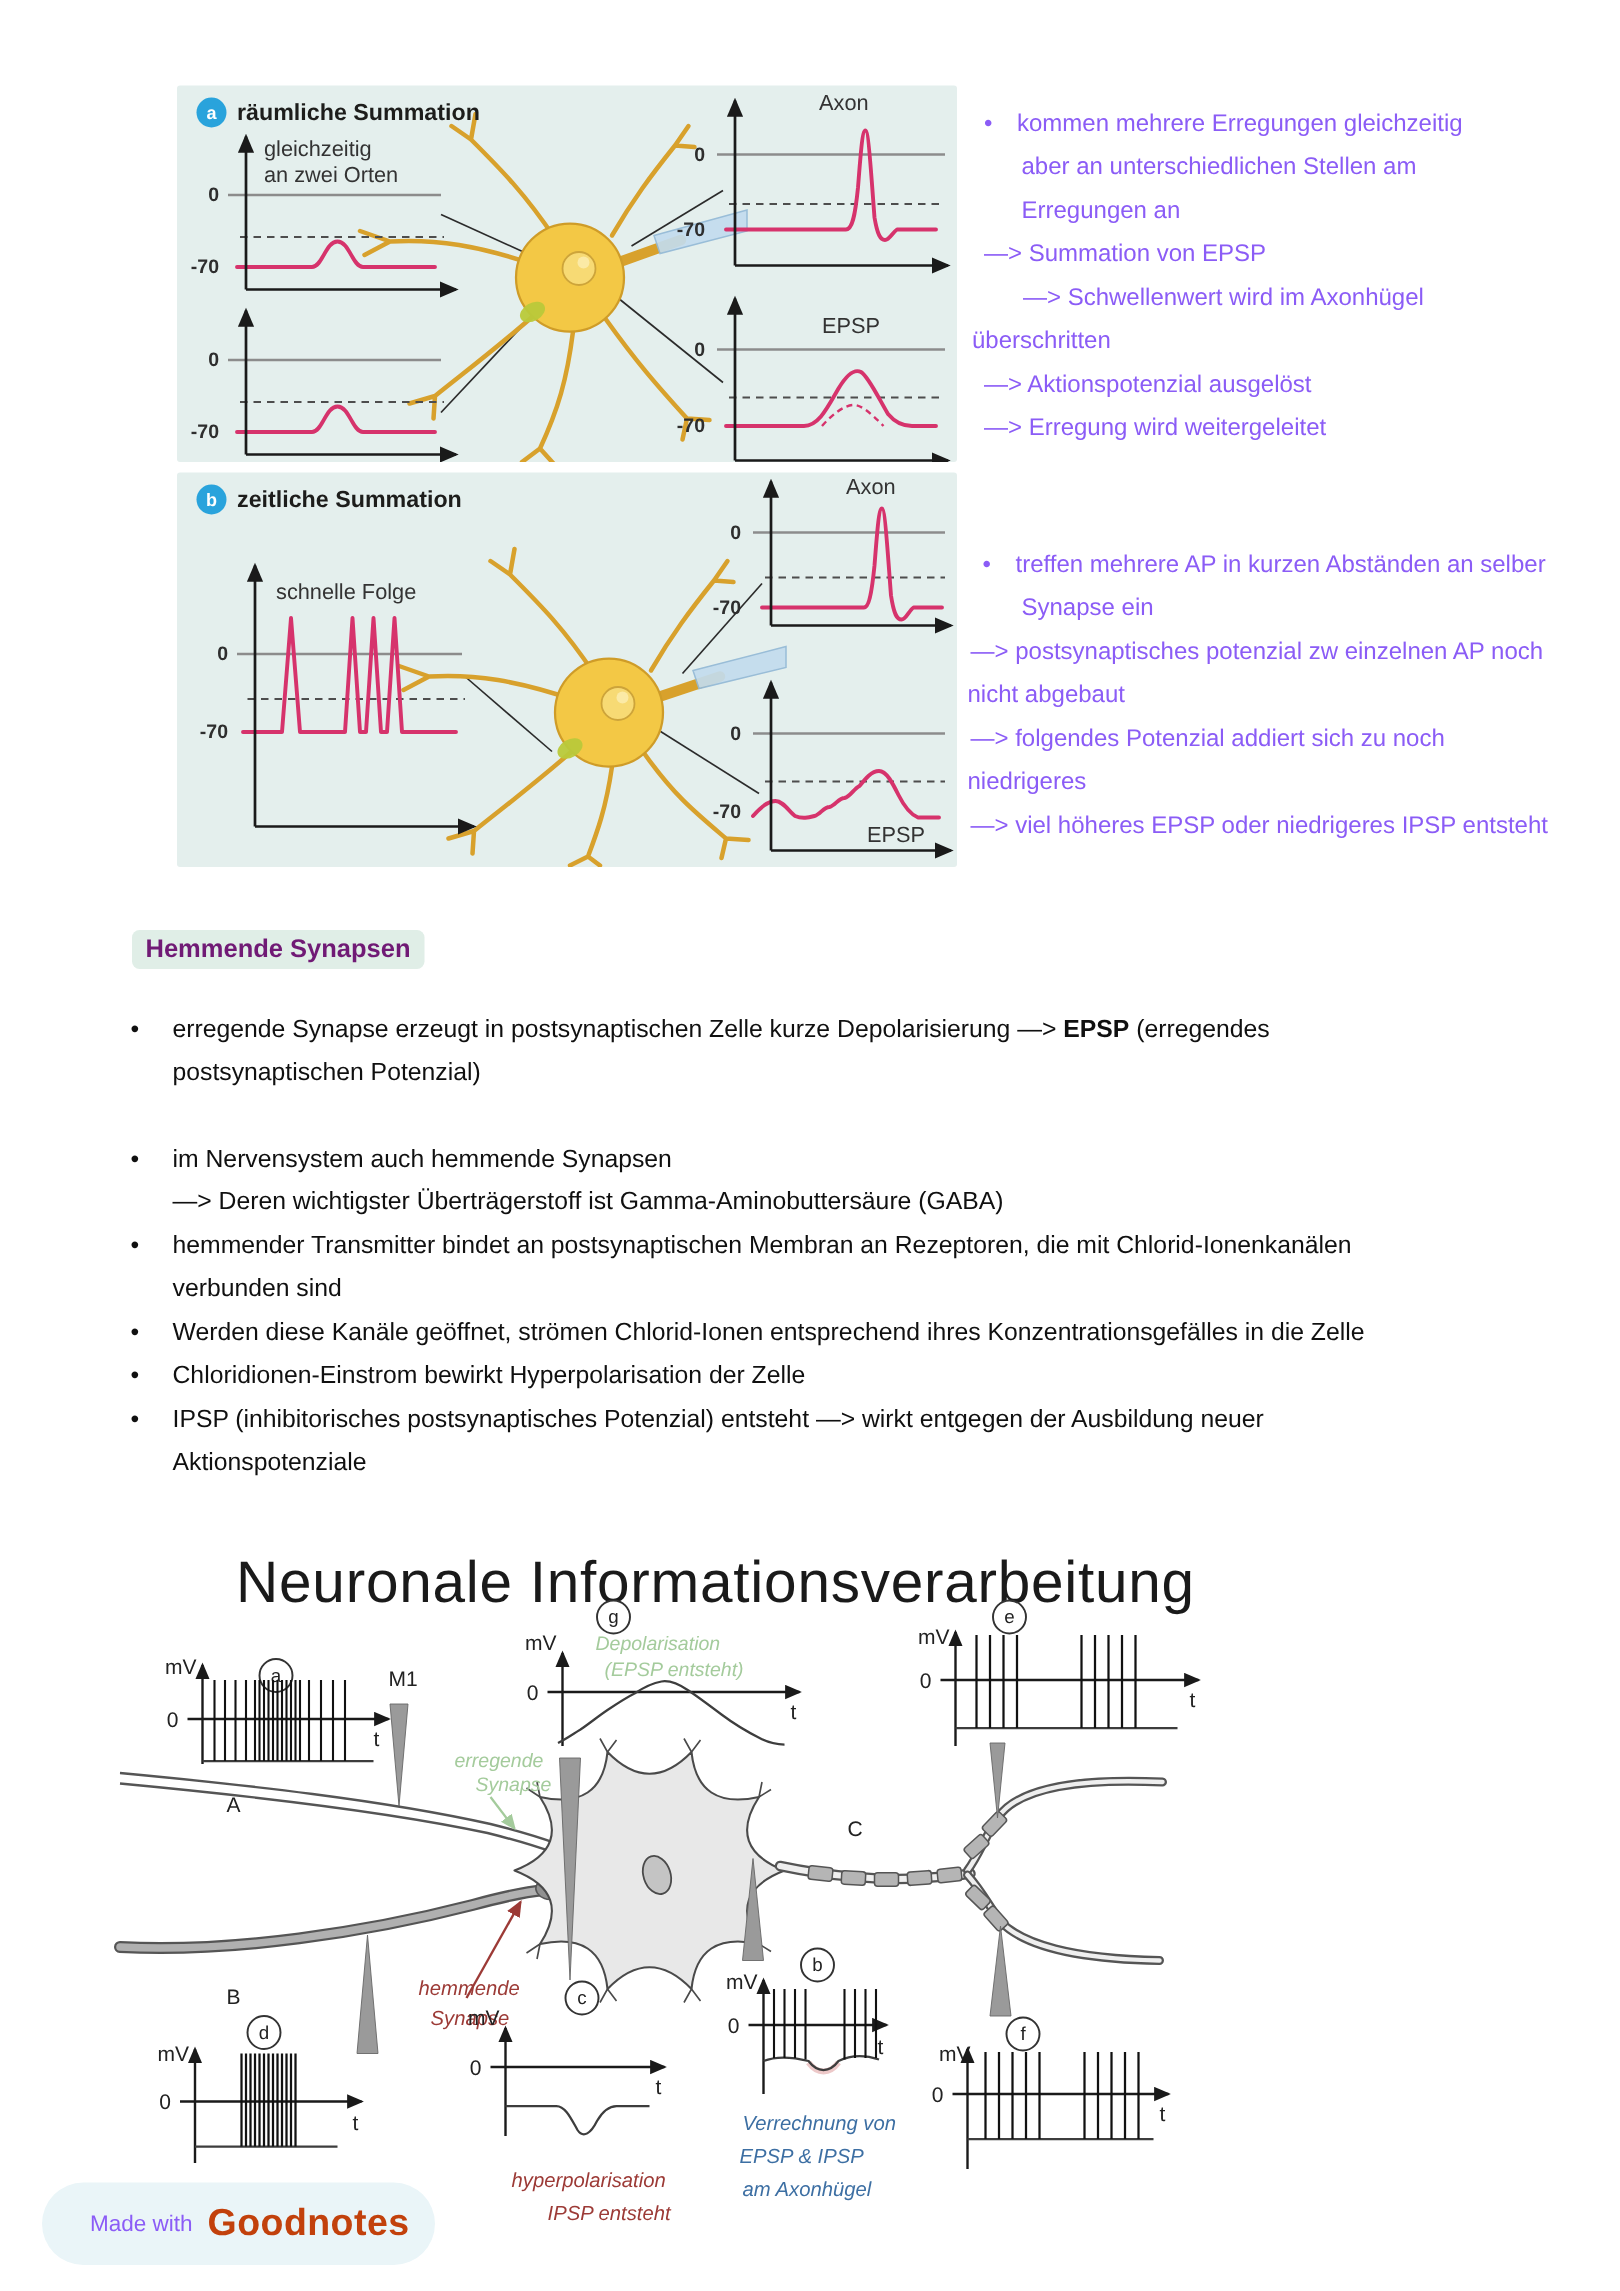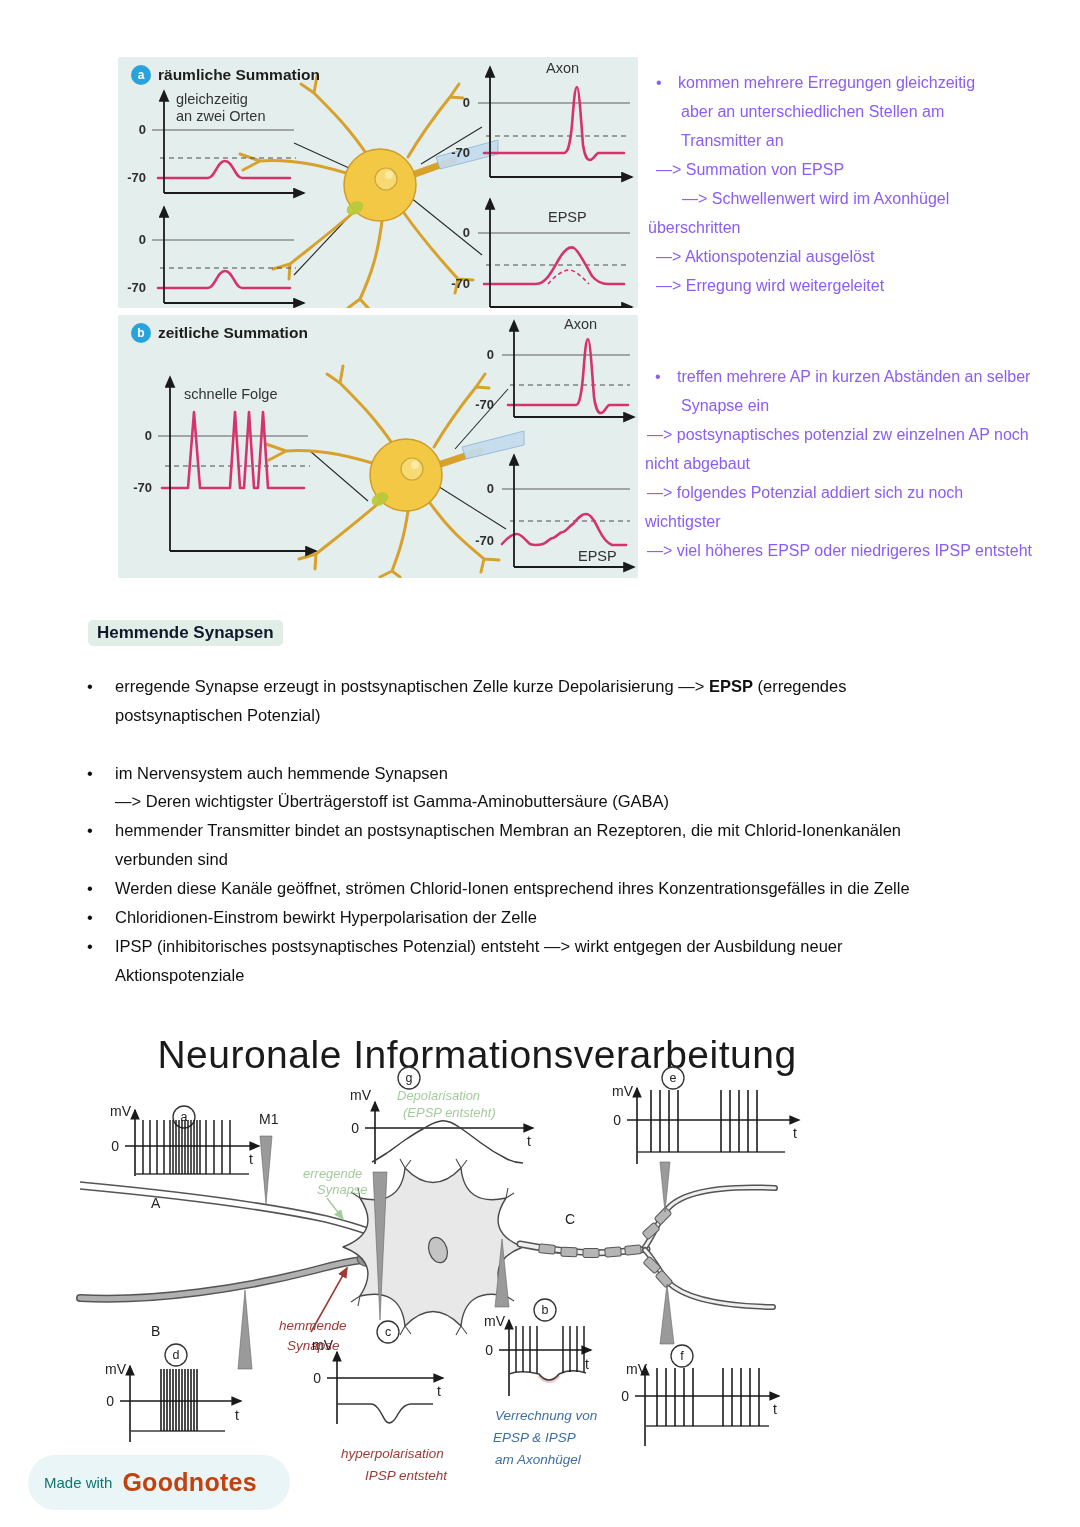--- a/index.html
+++ b/index.html
@@ -28,21 +28,21 @@
   .notes{position:absolute;font-size:16px;line-height:29px;color:#8b5cf6;}
   .nline{position:absolute;white-space:nowrap;}
   .blt{display:inline-block;width:22px;}
   
   .mainnotes{position:absolute;font-size:16.5px;color:#101010;}
   .mline{position:absolute;white-space:nowrap;}
   .mbullet{position:absolute;left:2px;}
   .mtext{margin-left:30px;}
   .mcont{padding-left:30px;}
   .heading{position:absolute;display:inline-block;background:#e0eee7;border-radius:5px;
-           padding:3px 9px;font-size:17px;font-weight:bold;color:#0f172a;}
+           padding:3px 9px;font-size:17px;font-weight:bold;color:#701a75;}
   
   .dtitle{font-size:39px;fill:#1a1a1a;text-anchor:middle;letter-spacing:.5px;}
   .dtxt{font-size:14px;fill:#222222;}
   .dnum{font-size:14px;fill:#222222;text-anchor:end;}
   .dax{stroke:#1a1a1a;stroke-width:1.6;fill:none;}
   .dln{stroke:#3d3d3d;stroke-width:1.5;fill:none;}
   .spk{stroke:#111111;stroke-width:1.4;}
   .spkd{stroke:#111111;stroke-width:1.5;}
   .circ{fill:#ffffff;stroke:#333333;stroke-width:1.3;}
   .circtxt{font-size:12.5px;fill:#222222;text-anchor:middle;}
@@ -57,21 +57,21 @@
   .brU{stroke:#555555;stroke-width:6;fill:none;stroke-linecap:round;}
   .brO{stroke:#efefef;stroke-width:3;fill:none;stroke-linecap:round;}
   .myelin{fill:#b5b5b5;stroke:#555555;stroke-width:1;}
   .electrode{fill:#9a9a9a;stroke:#666666;stroke-width:.6;}
   .somastar{fill:#e8e8e8;stroke:#4a4a4a;stroke-width:1.4;stroke-linejoin:round;}
   .fork{stroke:#4a4a4a;stroke-width:1.1;fill:none;}
   .dip-hl{stroke:#d88888;stroke-width:4;opacity:.45;fill:none;}
   
   .footerpill{position:absolute;left:28px;top:1455px;width:262px;height:55px;border-radius:28px;
               background:#eaf5f8;display:flex;align-items:center;}
-  .madewith{font-size:15px;color:#0f766e;margin-left:16px;}
+  .madewith{font-size:15px;color:#8b5cf6;margin-left:32px;}
   .brand{font-size:25px;color:#c2410c;font-weight:600;margin-left:10px;letter-spacing:.3px;}
 </style>
 </head>
 <body>
 
 <div id="page">
 
   <div class="panel" style="left:118px;top:57px;width:520px;height:251px;">
     <svg width="520" height="251" viewBox="0 0 520 251">
       <defs>
@@ -149,21 +149,21 @@
         <text class="num" x="352" y="180">0</text>
         <text class="num" x="352" y="231">-70</text>
         <text class="plbl" x="430" y="165">EPSP</text>
       </g>
     </svg>
   </div>
 
   <div class="notes" style="left:648px;top:68px;width:430px;height:240px;">
     <div class="nline" style="top:0;"><span class="blt" style="padding-left:8px;">•</span><span>kommen mehrere Erregungen gleichzeitig</span></div>
     <div class="nline" style="top:29px;padding-left:33px;">aber an unterschiedlichen Stellen am</div>
-    <div class="nline" style="top:58px;padding-left:33px;">Transmitter an</div>
+    <div class="nline" style="top:58px;padding-left:33px;">Erregungen an</div>
     <div class="nline" style="top:87px;padding-left:8px;">—&gt; Summation von EPSP</div>
     <div class="nline" style="top:116px;padding-left:8px;margin-left:26px;">—&gt; Schwellenwert wird im Axonhügel</div>
     <div class="nline" style="top:145px;">überschritten</div>
     <div class="nline" style="top:174px;padding-left:8px;">—&gt; Aktionspotenzial ausgelöst</div>
     <div class="nline" style="top:203px;padding-left:8px;">—&gt; Erregung wird weitergeleitet</div>
   </div>
 
   <div class="panel" style="left:118px;top:315px;width:520px;height:263px;">
     <svg width="520" height="263" viewBox="0 0 520 263">
       <defs>
@@ -228,21 +228,21 @@
       </g>
     </svg>
   </div>
 
   <div class="notes" style="left:645px;top:362px;width:435px;height:210px;">
     <div class="nline" style="top:0;"><span class="blt" style="padding-left:10px;">•</span><span>treffen mehrere AP in kurzen Abständen an selber</span></div>
     <div class="nline" style="top:29px;padding-left:36px;">Synapse ein</div>
     <div class="nline" style="top:58px;padding-left:2px;">—&gt; postsynaptisches potenzial zw einzelnen AP noch</div>
     <div class="nline" style="top:87px;">nicht abgebaut</div>
     <div class="nline" style="top:116px;padding-left:2px;">—&gt; folgendes Potenzial addiert sich zu noch</div>
-    <div class="nline" style="top:145px;">wichtigster</div>
+    <div class="nline" style="top:145px;">niedrigeres</div>
     <div class="nline" style="top:174px;padding-left:2px;">—&gt; viel höheres EPSP oder niedrigeres IPSP entsteht</div>
   </div>
 
   <div class="heading" style="left:88px;top:620px;">Hemmende Synapsen</div>
 
   <div class="mainnotes" style="left:85px;top:676px;width:960px;height:320px;">
     <div class="mline" style="top:1px;"><span class="mbullet">•</span><span class="mtext"><span>erregende Synapse erzeugt in postsynaptischen Zelle kurze Depolarisierung —&gt; </span><b>EPSP</b><span> (erregendes</span></span></div>
     <div class="mline mcont" style="top:30px;">postsynaptischen Potenzial)</div>
     <div class="mline" style="top:88px;"><span class="mbullet">•</span><span class="mtext">im Nervensystem auch hemmende Synapsen</span></div>
     <div class="mline mcont" style="top:116px;">—&gt; Deren wichtigster Überträgerstoff ist Gamma-Aminobuttersäure (GABA)</div>

